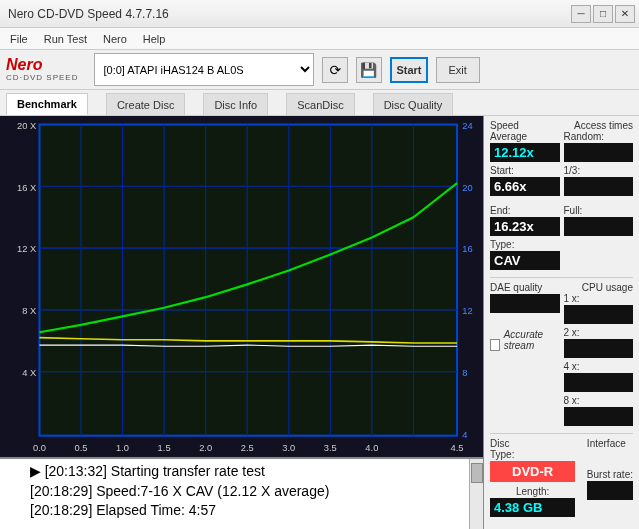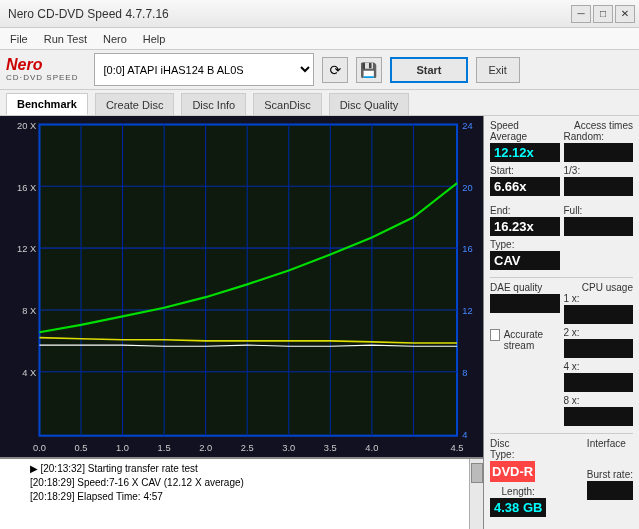--- a/index.html
+++ b/index.html
@@ -103,21 +103,21 @@
       border: 1px solid #aaa;
       background: #e8e8e8;
       display: flex;
       align-items: center;
       justify-content: center;
       cursor: pointer;
       font-size: 14px;
     }
     .start-btn {
       height: 26px;
-      padding: 0 24px;
+      padding: 0 4px;
       background: #e8e8e8;
       border: 2px solid #0078d7;
       font-size: 11px;
       font-weight: bold;
       cursor: pointer;
       color: #333;
     }
     .exit-btn {
       height: 26px;
       padding: 0 12px;
@@ -140,21 +140,21 @@
     .tab {
       height: 22px;
       padding: 0 10px;
       border: 1px solid #ccc;
       border-bottom: none;
       background: #e0e0e0;
       cursor: pointer;
       font-size: 11px;
       display: flex;
       align-items: center;
-      margin-right: 7px;
+      margin-right: 18px;
       color: #333;
     }
     .tab.active {
       background: #fff;
       border-bottom: 1px solid #fff;
       color: #000;
       font-weight: bold;
       z-index: 2;
     }
 
@@ -211,30 +211,31 @@
       height: 1px;
       background: #ccc;
       margin: 2px 0;
     }
 
     .disc-type-badge {
       background: #ff4444;
       color: white;
       font-weight: bold;
       font-size: 13px;
-      padding: 3px 2px;
+      padding: 3px 22px;
       text-align: center;
       display: inline-block;
     }
 
     .accurate-stream-row {
       display: flex;
-      align-items: flex-start;
+      align-items: flex-end;
       gap: 4px;
       margin-top: 2px;
+      font-style: italic;
     }
     .checkbox-empty {
       width: 12px;
       height: 12px;
       border: 1px solid #888;
       background: white;
       display: inline-block;
     }
 
     
@@ -247,21 +248,21 @@
       background: white;
       border-top: 2px solid #888;
       overflow: hidden;
     }
     .log-content {
       height: calc(100% - 0px);
       overflow-y: auto;
       padding: 3px 4px;
     }
     .log-line {
-      font-size: 10px;
+      font-size: 14px;
       color: #000;
       line-height: 1.4;
       padding-left: 26px;
     }
 
     
     .chart-svg-container {
       position: absolute;
       top: 0;
       left: 0;

